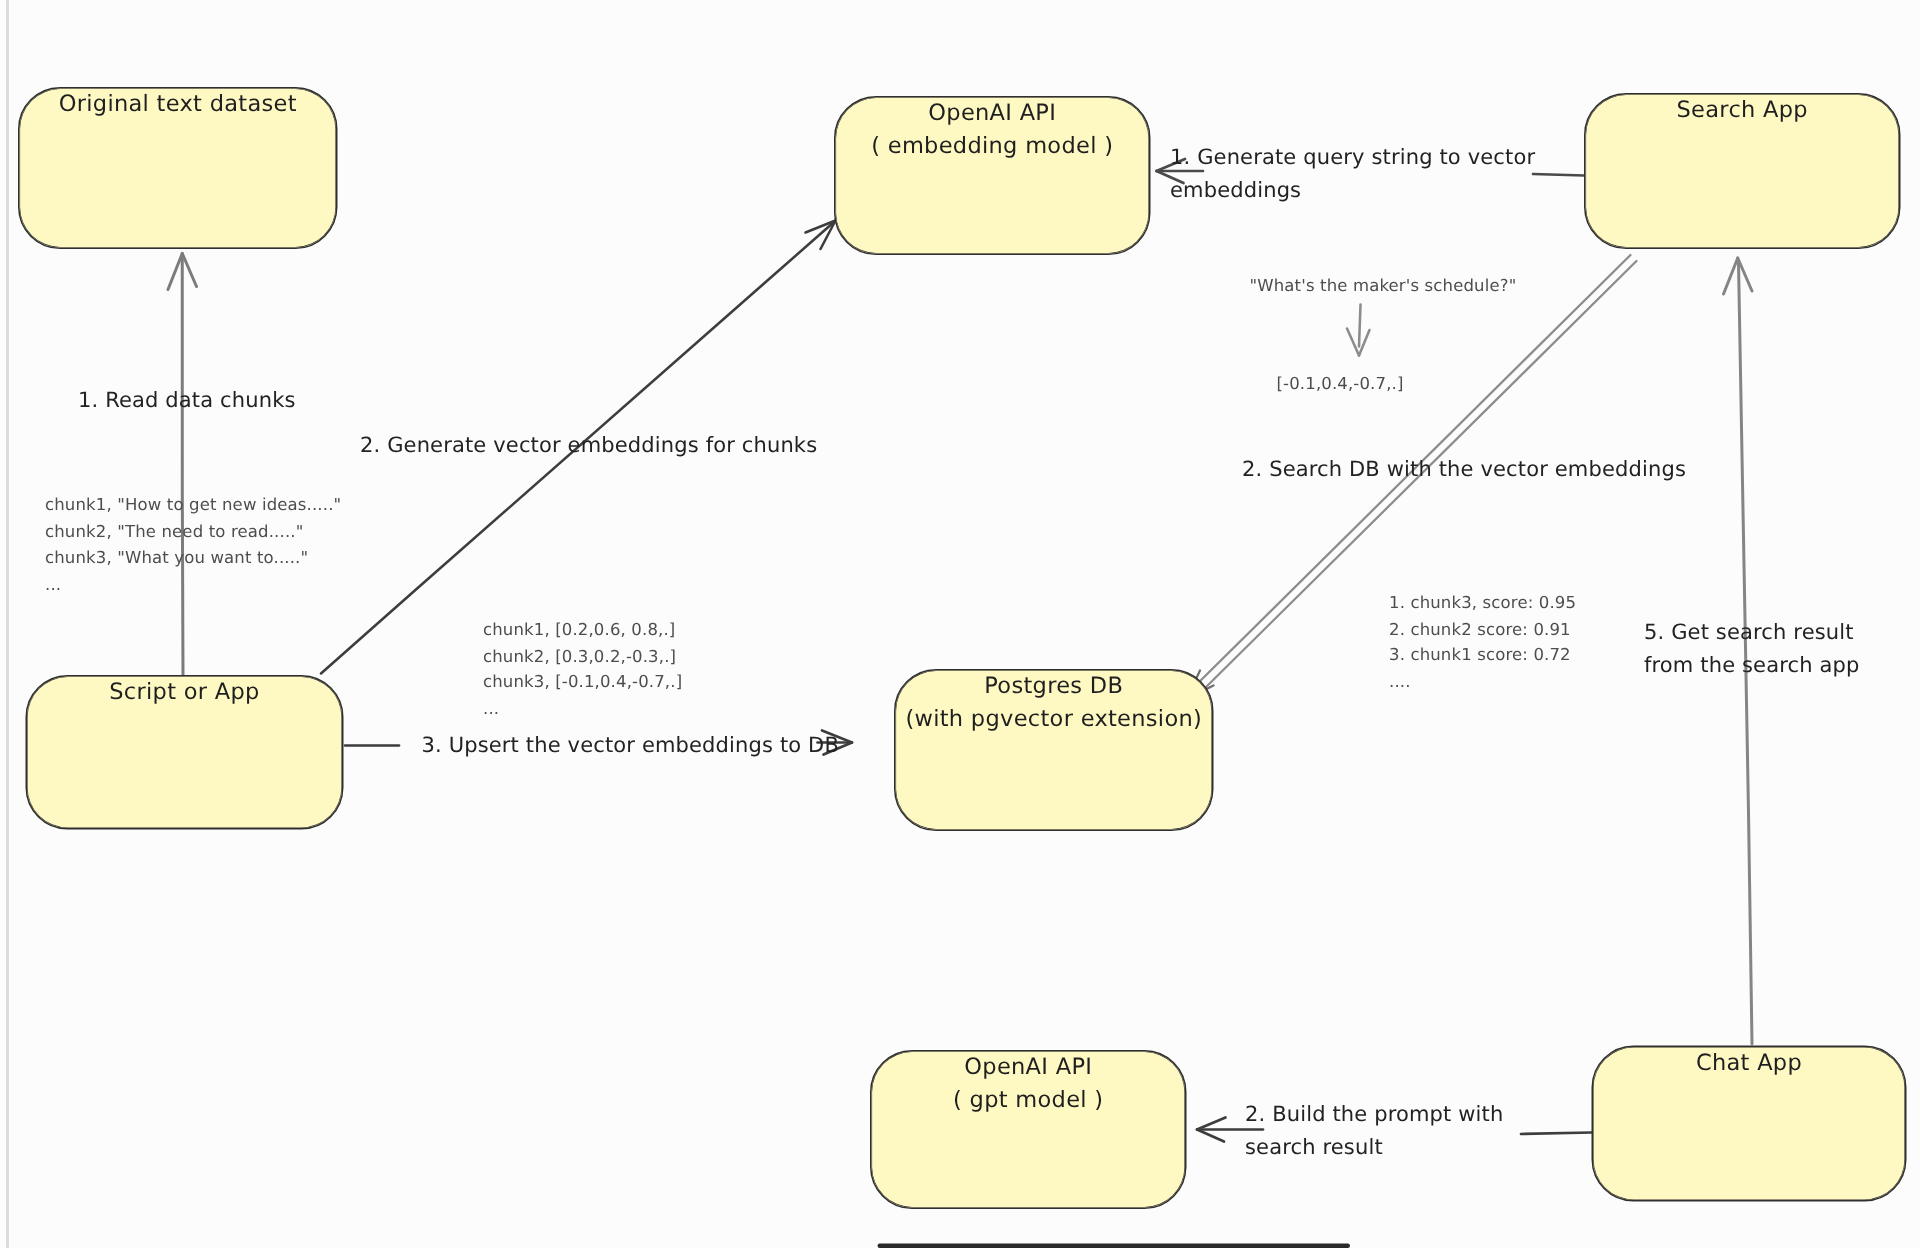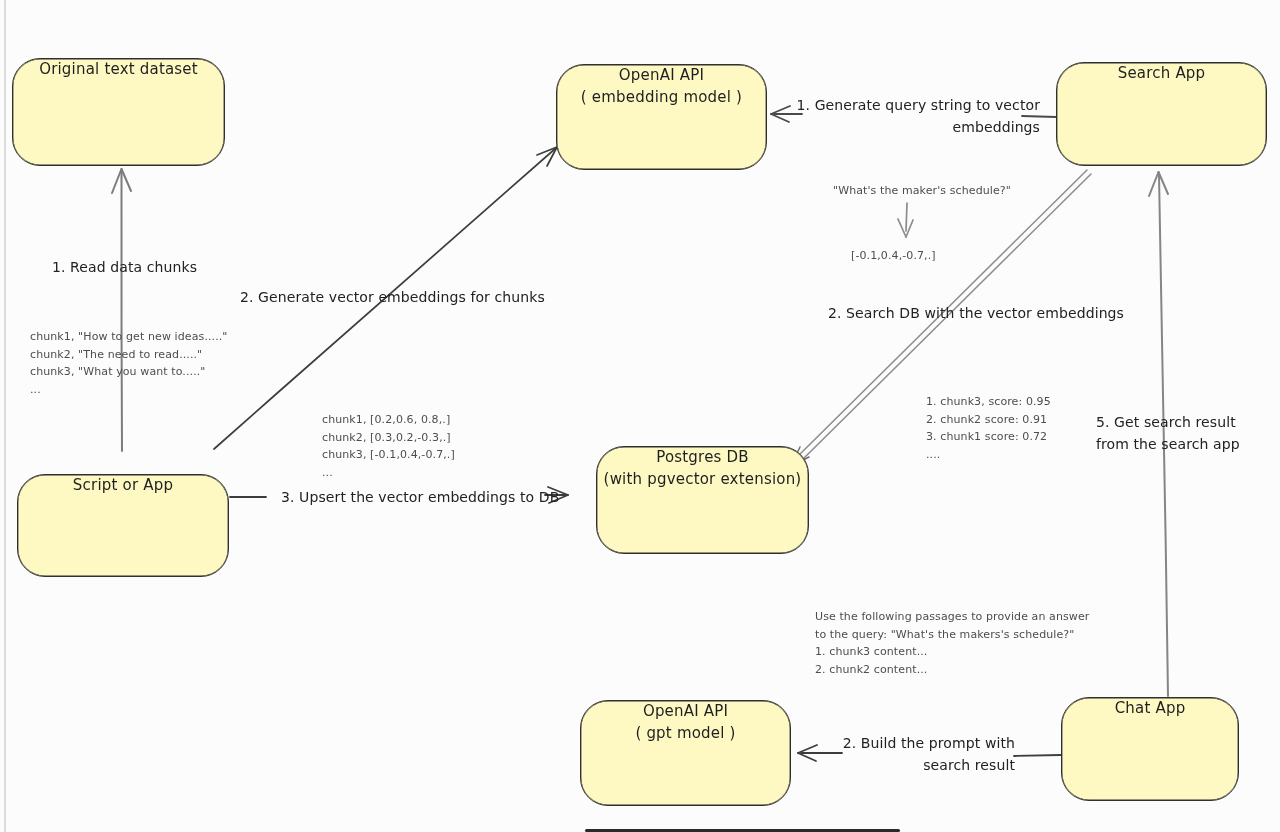--- a/index.html
+++ b/index.html
@@ -39,21 +39,21 @@
   }
 
   .edge-label {
     position: absolute;
     font-size: 14px;
     color: #222222;
     line-height: 1.55;
     white-space: pre-line;
     letter-spacing: 0.1px;
   }
-  .edge-label.center { text-align: right; }
+  .edge-label.center { text-align: left; }
 
   .annotation {
     position: absolute;
     font-size: 11px;
     color: #4d4d4d;
     line-height: 1.6;
     white-space: pre-line;
     letter-spacing: 0.1px;
   }
 
@@ -139,35 +139,35 @@
 
   <div class="node" style="left:556px; top:64px; width:211px; height:106px;">
     <span class="node-label">OpenAI API
 ( embedding model )</span>
   </div>
 
   <div class="node" style="left:1056px; top:62px; width:211px; height:104px;">
     <span class="node-label">Search App</span>
   </div>
 
-  <div class="node" style="left:17px; top:450px; width:212px; height:103px;margin-top:24px;">
+  <div class="node" style="left:17px; top:450px; width:212px; height:103px;">
     <span class="node-label">Script or App</span>
   </div>
 
   <div class="node" style="left:572px; top:446px; width:213px; height:108px;margin-left:24px;">
     <span class="node-label">Postgres DB
 (with pgvector extension)</span>
   </div>
 
   <div class="node" style="left:580px; top:700px; width:211px; height:106px;">
     <span class="node-label">OpenAI API
 ( gpt model )</span>
   </div>
 
-  <div class="node" style="left:1061px; top:697px; width:178px; height:104px;">
+  <div class="node" style="left:1061px; top:697px; width:210px; height:104px;">
     <span class="node-label">Chat App</span>
   </div>
 
   <div class="edge-label" style="left:52px; top:257px;">1. Read data chunks</div>
 
   <div class="edge-label" style="left:240px; top:287px;">2. Generate vector embeddings for chunks</div>
 
   <div class="edge-label" style="left:281px; top:487px;">3. Upsert the vector embeddings  to DB</div>
 
   <div class="edge-label center" style="left:780px; top:95px; width:260px;">1. Generate query string to vector
@@ -193,20 +193,16 @@
 
   <div class="annotation" style="left:833px; top:182px;">"What's the maker's schedule?"</div>
 
   <div class="annotation" style="left:851px; top:247px;">[-0.1,0.4,-0.7,.]</div>
 
   <div class="annotation" style="left:926px; top:393px;">1. chunk3, score: 0.95
 2. chunk2 score: 0.91
 3. chunk1 score: 0.72
 ....</div>
 
-  <div class="annotation" style="left:815px; top:608px;">Use the following passages to provide an answer
-to the query: "What's the makers's schedule?"
-1. chunk3 content...
-2. chunk2 content...</div>
 
   <div class="bottom-edge-bar"></div>
 
 </div>
 
 </body></html>

